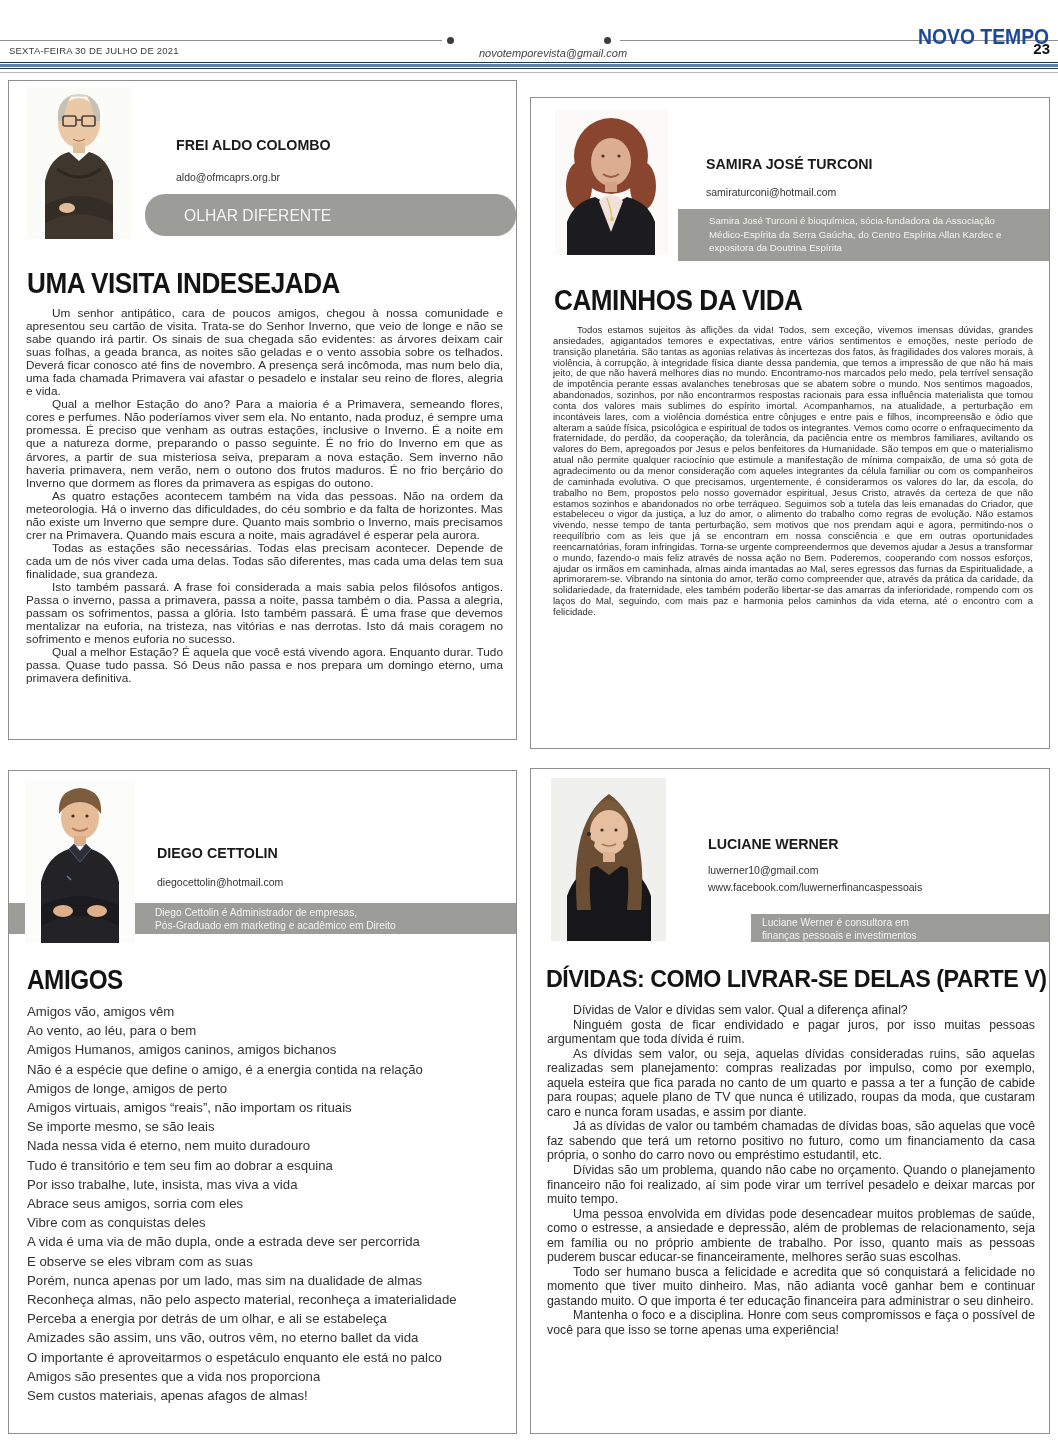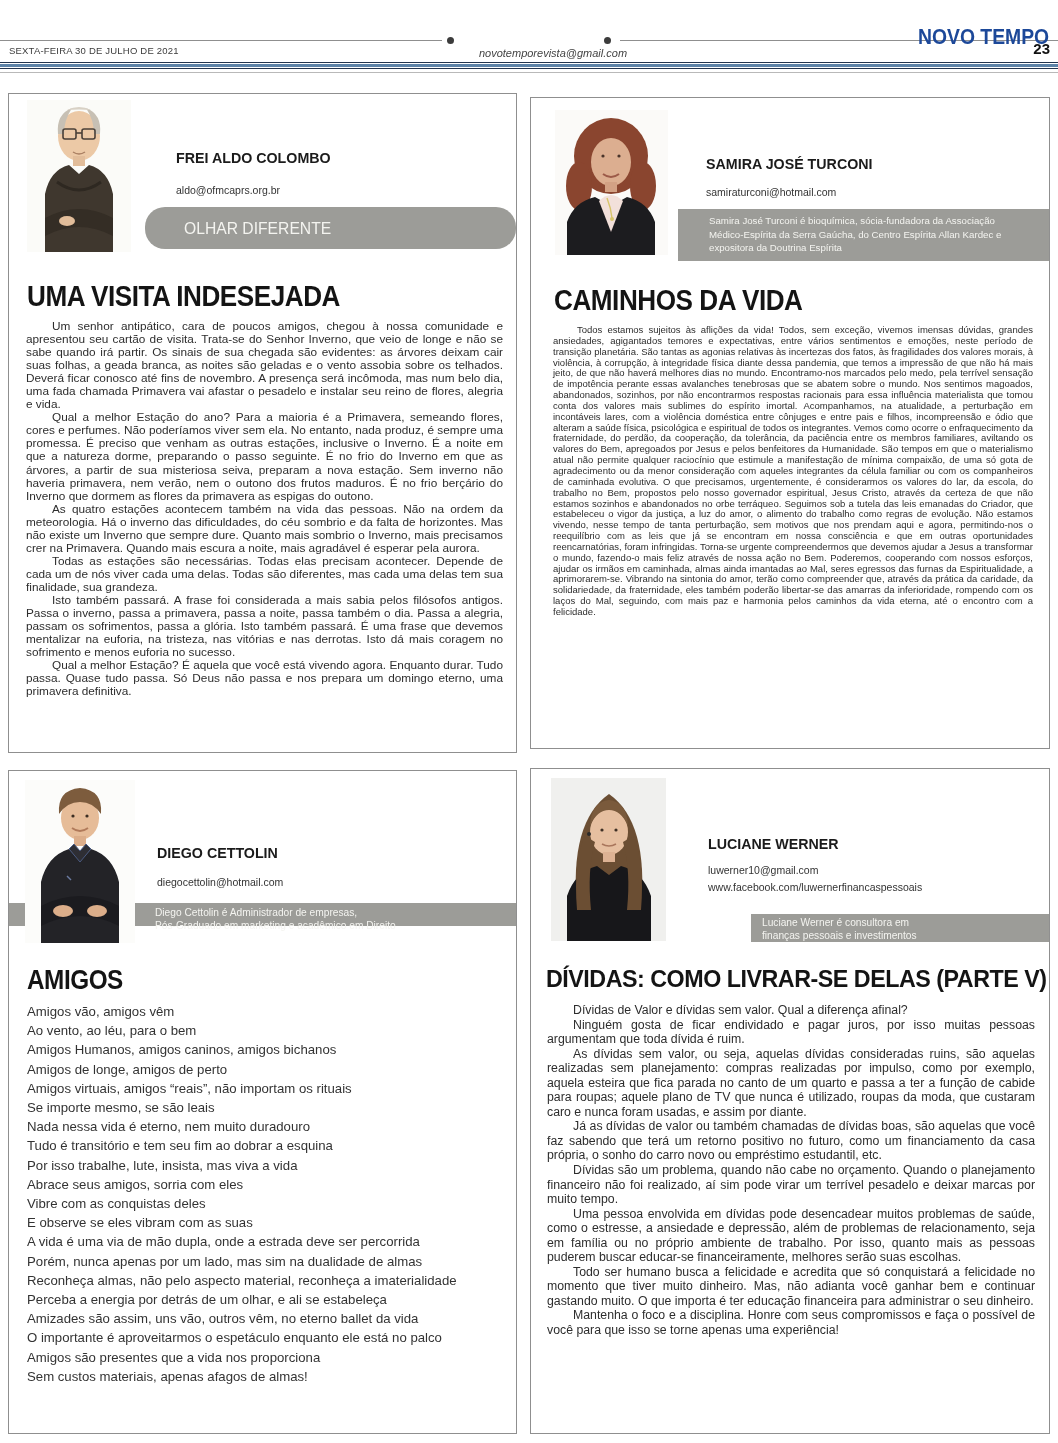--- a/index.html
+++ b/index.html
@@ -17,21 +17,21 @@
   .issue-date{position:absolute;top:45px;left:9px;font-size:9.5px;color:#3c3c3c;letter-spacing:.2px;}
   .masthead-mail{position:absolute;top:47px;left:0;width:100%;text-align:center;
     font-style:italic;font-size:11px;color:#444;padding-left:24px;}
   .pageno{position:absolute;top:40px;right:8px;font-size:15px;font-weight:bold;color:#111;}
   .band{position:absolute;top:62px;left:0;width:100%;height:7px;
     background:linear-gradient(to bottom,#22344f 0 1px,#ffffff 1px 2px,#5d83a8 2px 5px,#ffffff 5px 6px,#22344f 6px 7px);}
   .band2{position:absolute;top:72px;left:0;width:100%;height:1px;background:#b9b9b9;}
 
   
   .col-box{position:absolute;border:1px solid #8f8f8f;background:#fff;box-sizing:border-box;}
-  #box1{left:8px;top:93px;width:509px;height:660px;}
+  #box1{left:8px;top:80px;width:509px;height:660px;}
   #box2{left:530px;top:97px;width:520px;height:652px;}
   #box3{left:8px;top:770px;width:509px;height:664px;}
   #box4{left:530px;top:768px;width:520px;height:666px;}
 
   .photo{position:absolute;z-index:3;}
   #box1 .photo{left:18px;top:6px;}
   #box2 .photo{left:24px;top:12px;}
   #box3 .photo{left:16px;top:9px;}
   #box4 .photo{left:20px;top:9px;}
 
@@ -42,21 +42,21 @@
 
   .contact{position:absolute;font-size:10.5px;color:#333;}
   #box1 .contact{left:167px;top:90px;} #box2 .contact{left:175px;top:88px;}
   #box3 .contact{left:148px;top:105px;}
   #box4 .contact{left:177px;top:95px;} #box4 .contact2{left:177px;top:112px;position:absolute;font-size:10.5px;color:#333;}
 
   .banner{position:absolute;background:#9c9c98;color:#f4f4f0;z-index:1;}
   #box1 .banner{left:136px;right:0;top:113px;height:42px;line-height:42px;padding-left:39px;font-size:16.5px;border-radius:20px;}
   #box1 .banner .cond{display:inline-block;transform:scaleX(.95);transform-origin:left;}
   #box2 .banner{left:147px;right:0;top:111px;height:47px;padding:5px 6px 0 31px;font-size:9.7px;line-height:13.6px;}
-  #box3 .banner{left:0;right:0;top:132px;height:23px;padding:4px 6px 0 146px;font-size:10.2px;line-height:12.8px;box-sizing:border-box;}
+  #box3 .banner{left:0;right:0;top:132px;height:31px;padding:4px 6px 0 146px;font-size:10.2px;line-height:12.8px;box-sizing:border-box;}
   #box4 .banner{left:184px;right:0;top:145px;height:28px;padding:3px 6px 0 11px;font-size:10.2px;line-height:12.8px;box-sizing:border-box;margin-left:36px;}
 
   .headline{position:absolute;margin:0;font-weight:bold;color:#141414;letter-spacing:-.5px;}
   .headline .cond{display:inline-block;transform:scaleX(.9);transform-origin:left;white-space:nowrap;}
   #box1 .headline{left:18px;top:186px;font-size:29px;}
   #box2 .headline{left:23px;top:186px;font-size:29px;}
   #box3 .headline{left:18px;top:194px;font-size:27px;}
   #box4 .headline{left:15px;top:196px;font-size:24px;}
   #box4 .headline .cond{transform:scaleX(.97);}
 
@@ -165,30 +165,31 @@
   <div class="contact">diegocettolin@hotmail.com</div>
   <div class="banner">
     <div>Diego Cettolin é Administrador de empresas,</div>
     <div>Pós-Graduado em marketing e acadêmico em Direito</div>
   </div>
   <h1 class="headline"><span class="cond">AMIGOS</span></h1>
   <div class="poem">
     <div>Amigos vão, amigos vêm</div>
     <div>Ao vento, ao léu, para o bem</div>
     <div>Amigos Humanos, amigos caninos, amigos bichanos</div>
+    <div>Não é a espécie que define o amigo, é a energia contida na relação</div>
     <div>Amigos de longe, amigos de perto</div>
     <div>Amigos virtuais, amigos “reais”, não importam os rituais</div>
     <div>Se importe mesmo, se são leais</div>
     <div>Nada nessa vida é eterno, nem muito duradouro</div>
     <div>Tudo é transitório e tem seu fim ao dobrar a esquina</div>
     <div>Por isso trabalhe, lute, insista, mas viva a vida</div>
     <div>Abrace seus amigos, sorria com eles</div>
     <div>Vibre com as conquistas deles</div>
+    <div>A vida é uma via de mão dupla, onde a estrada deve ser percorrida</div>
     <div>E observe se eles vibram com as suas</div>
-    <div>A vida é uma via de mão dupla, onde a estrada deve ser percorrida</div>
     <div>Porém, nunca apenas por um lado, mas sim na dualidade de almas</div>
     <div>Reconheça almas, não pelo aspecto material, reconheça a imaterialidade</div>
     <div>Perceba a energia por detrás de um olhar, e ali se estabeleça</div>
     <div>Amizades são assim, uns vão, outros vêm, no eterno ballet da vida</div>
     <div>O importante é aproveitarmos o espetáculo enquanto ele está no palco</div>
     <div>Amigos são presentes que a vida nos proporciona</div>
     <div>Sem custos materiais, apenas afagos de almas!</div>
   </div>
 </section>
 

